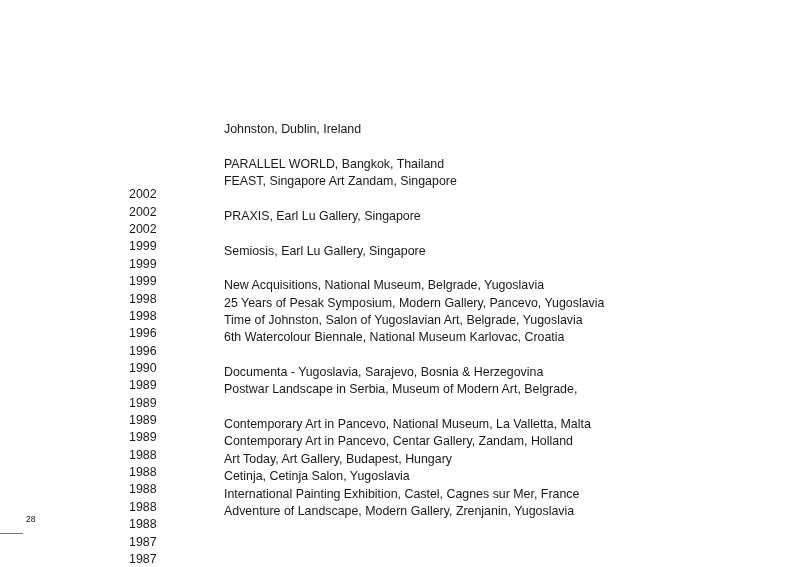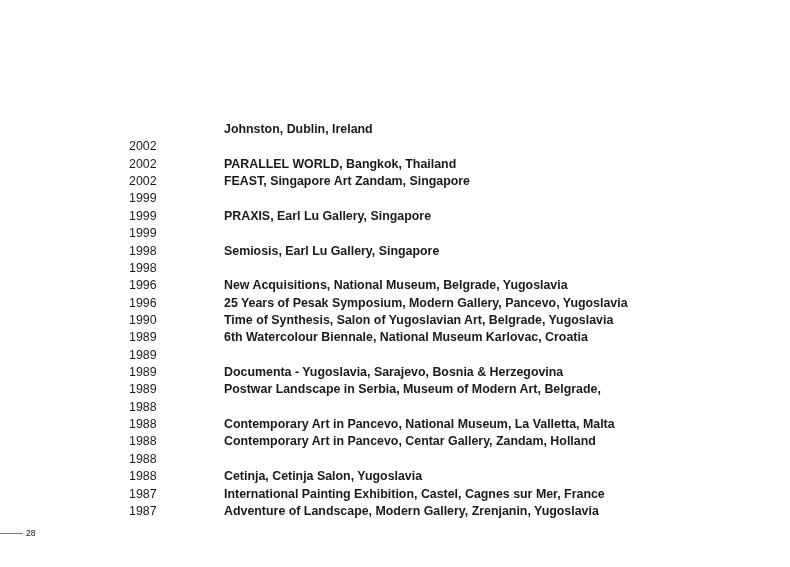--- a/index.html
+++ b/index.html
@@ -2,24 +2,24 @@
 <html><head>
 <meta charset="utf-8">
 <style>
   html, body { margin: 0; padding: 0; }
   body {
     width: 790px; height: 567px; background: #ffffff; position: relative; overflow: hidden;
     font-family: "Liberation Sans", sans-serif; color: #1a1a1a;
   }
   .list { position: absolute; top: 121px; left: 0; width: 790px; }
   .row { position: relative; height: 17.36px; font-size: 12.4px; line-height: 17.36px; white-space: nowrap; }
-  .year { position: absolute; left: 129px; }
-  .entry { position: absolute; left: 224px; font-weight: bold; }
+  .year { position: absolute; left: 129px; margin-top: 48px; }
+  .entry { position: absolute; left: 224px; }
   .footer-rule { position: absolute; left: 0; top: 533px; width: 23px; height: 1px; background: #777; }
-  .page-num { position: absolute; left: 26px; top: 527px; font-size: 8.5px; line-height: 12px; color: #111; }
+  .page-num { position: absolute; left: 26px; top: 513px; font-size: 8.5px; line-height: 12px; color: #111; }
 </style>
 </head>
 <body>
 
 <div class="list">
   <div class="row">
       <span class="year"></span>
       <span class="entry">Johnston, Dublin, Ireland</span>
     </div>
   <div class="row">
@@ -53,21 +53,21 @@
   <div class="row">
       <span class="year">1996</span>
       <span class="entry">New Acquisitions, National Museum, Belgrade, Yugoslavia</span>
     </div>
   <div class="row">
       <span class="year">1996</span>
       <span class="entry">25 Years of Pesak Symposium, Modern Gallery, Pancevo, Yugoslavia</span>
     </div>
   <div class="row">
       <span class="year">1990</span>
-      <span class="entry">Time of Synthesis, Salon of Yugoslavian Art, Belgrade, Yugoslavia</span>
+      <span class="entry">Time of Johnston, Salon of Yugoslavian Art, Belgrade, Yugoslavia</span>
     </div>
   <div class="row">
       <span class="year">1989</span>
       <span class="entry">6th Watercolour Biennale, National Museum Karlovac, Croatia</span>
     </div>
   <div class="row">
       <span class="year">1989</span>
     </div>
   <div class="row">
       <span class="year">1989</span>
@@ -83,20 +83,21 @@
   <div class="row">
       <span class="year">1988</span>
       <span class="entry">Contemporary Art in Pancevo, National Museum, La Valletta, Malta</span>
     </div>
   <div class="row">
       <span class="year">1988</span>
       <span class="entry">Contemporary Art in Pancevo, Centar Gallery, Zandam, Holland</span>
     </div>
   <div class="row">
       <span class="year">1988</span>
+      <span class="entry">Art Today, Art Gallery, Budapest, Hungary</span>
     </div>
   <div class="row">
       <span class="year">1988</span>
       <span class="entry">Cetinja, Cetinja Salon, Yugoslavia</span>
     </div>
   <div class="row">
       <span class="year">1987</span>
       <span class="entry">International Painting Exhibition, Castel, Cagnes sur Mer, France</span>
     </div>
   <div class="row">

